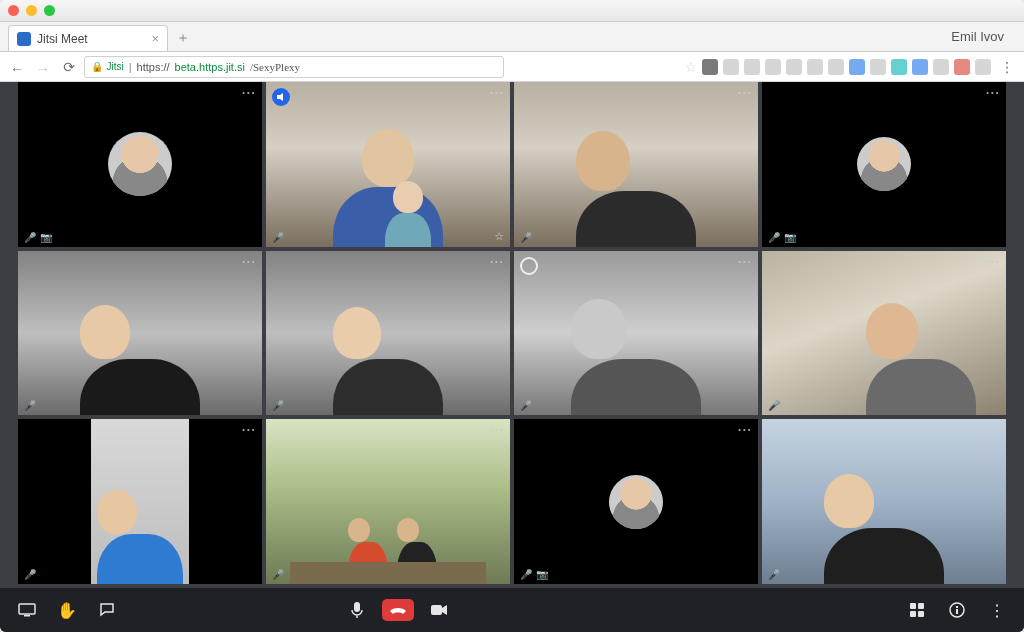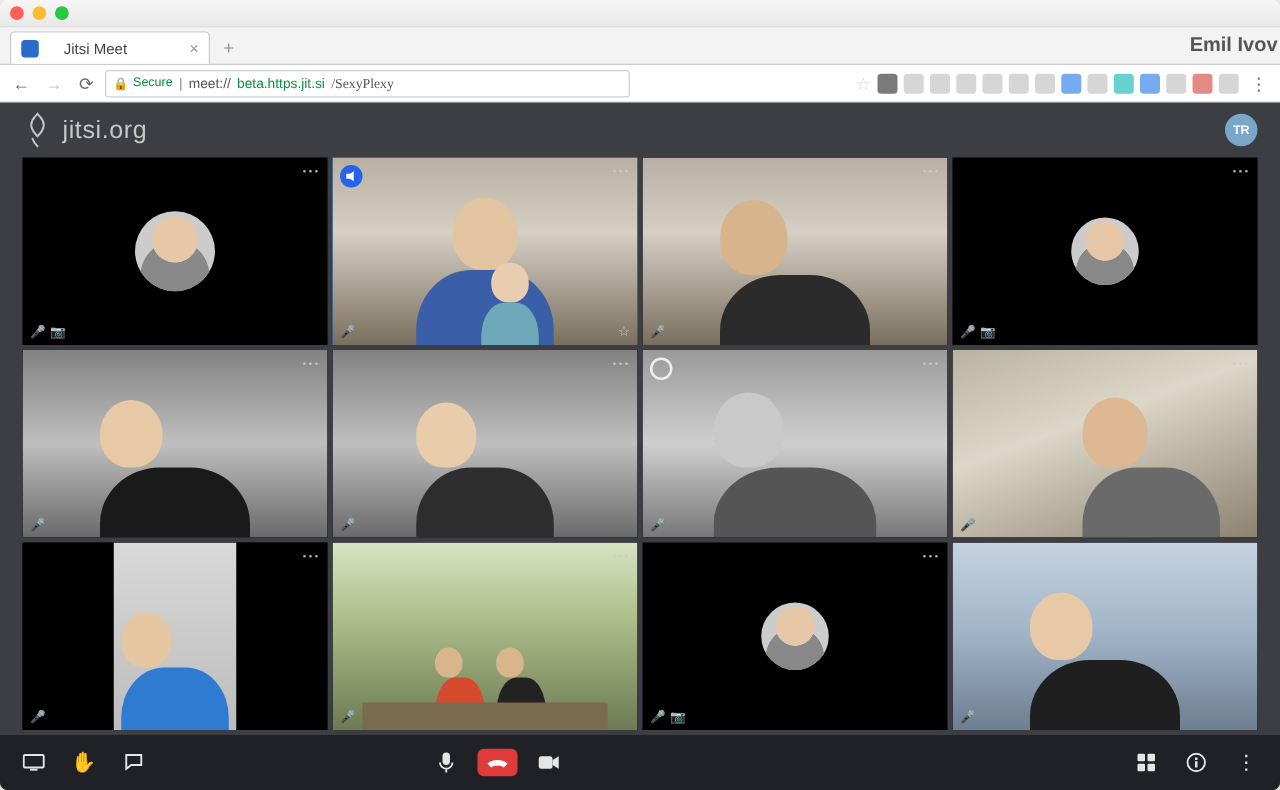--- a/index.html
+++ b/index.html
@@ -5,25 +5,25 @@
   * { box-sizing: border-box; margin: 0; padding: 0; }
   html, body { width: 1024px; height: 632px; overflow: hidden; font-family: -apple-system, BlinkMacSystemFont, "Segoe UI", sans-serif; }
   body { background: #f4f4f4; border-radius: 6px; box-shadow: 0 4px 20px rgba(0,0,0,0.2); }
 
   
   .window-titlebar { height: 22px; background: linear-gradient(#f6f6f6,#e8e8e8); display:flex; align-items:center; padding:0 8px; border-bottom:1px solid #ccc; border-top-left-radius:6px; border-top-right-radius:6px; position:relative;}
   .traffic-lights { display:flex; gap:7px; }
   .dot { width:11px; height:11px; border-radius:50%; }
   .dot.red{background:#ff5f57;} .dot.yellow{background:#febc2e;} .dot.green{background:#28c940;}
   .tab-strip { height:30px; background:#f3f3f3; display:flex; align-items:flex-end; padding-left:8px; border-bottom:1px solid #ccc;}
-  .tab { height:26px; min-width:160px; background:#fff; border:1px solid #ccc; border-bottom:none; border-top-left-radius:4px; border-top-right-radius:4px; display:flex; align-items:center; padding:0 8px; gap:20px; font-size:12px; color:#444;}
+  .tab { height:26px; min-width:160px; background:#fff; border:1px solid #ccc; border-bottom:none; border-top-left-radius:4px; border-top-right-radius:4px; display:flex; align-items:center; padding:0 8px; gap:6px; font-size:12px; color:#444;}
   .tab .favicon { width:14px; height:14px; background:#2a6dc9; border-radius:3px; }
   .tab .close-x { margin-left:auto; color:#999; font-size:13px;}
   .new-tab { width:22px; height:22px; margin:0 6px 2px 4px; display:flex; align-items:center; justify-content:center; color:#888; font-size:14px;}
-  .profile-name{ margin-left:auto; margin-right:2px; font-size:16px; color:#555; align-self:center;font-weight:bold;}
+  .profile-name{ margin-left:auto; margin-right:20px; font-size:13px; color:#555; align-self:center;}
 
   .addr-bar{ height:30px; background:#fff; display:flex; align-items:center; padding:0 6px; gap:4px; border-bottom:1px solid #d7d7d7;}
   .nav-btn{ width:22px;height:22px; display:flex; align-items:center;justify-content:center;color:#6a6a6a; font-size:14px; border-radius:3px;}
   .nav-btn.disabled{color:#c5c5c5;}
   .omnibox{ flex:0 0 auto; width:420px; height:22px; border:1px solid #d0d0d0; border-radius:3px; display:flex; align-items:center; padding:0 6px; font-size:11px; gap:5px; background:#fff;}
   .secure-lock{ color:#0a8f3e; font-size:10px; display:flex;align-items:center; gap:3px;}
   .url-host{ color:#0a8f3e;}
   .url-path{ color:#555;font-family:Liberation Serif, serif;}
   .ext-icons{ margin-left:auto; display:flex; gap:5px; align-items:center;}
   .ext{ width:16px;height:16px; background:#888; border-radius:3px; opacity:.6;}
@@ -99,23 +99,23 @@
   </div>
   <div class="new-tab">＋</div>
   <div class="profile-name">Emil Ivov</div>
 </div>
 
 <div class="addr-bar">
   <div class="nav-btn">←</div>
   <div class="nav-btn disabled">→</div>
   <div class="nav-btn">⟳</div>
   <div class="omnibox">
-    <span class="secure-lock">🔒 <span>Secure</span></span>
+    <span class="secure-lock">🔒 <span>Jitsi</span></span>
     <span style="color:#888;">|</span>
-    <span style="color:#555;">meet://</span>
+    <span style="color:#555;">https://</span>
       <span class="url-host">beta.https.jit.si</span>
       <span class="url-path">/SexyPlexy</span>
   </div>
   <div class="ext-icons">
     <span class="ext star">☆</span>
     <div class="ext dark"></div>
     <div class="ext grey"></div>
     <div class="ext grey"></div>
     <div class="ext grey"></div>
     <div class="ext grey"></div>
@@ -126,33 +126,20 @@
     <div class="ext teal"></div>
     <div class="ext blue"></div>
     <div class="ext grey"></div>
     <div class="ext red"></div>
     <div class="ext grey"></div>
     <div class="nav-btn">⋮</div>
   </div>
 </div>
 
 <div class="app">
-  <div class="app-header">
-    <div class="logo">
-      <div class="logo-mark">
-        <svg viewBox="0 0 24 30">
-            <path d="M12 2c2 3 5 4 5 9 0 4-3 7-5 9-2-2-5-5-5-9 0-5 3-6 5-9z M8 22c1 3 3 5 4 6" fill="none" stroke="#c7c7c7" stroke-width="1.6" stroke-linecap="round"></path>
-          </svg>
-      </div>
-      <span>jitsi.org</span>
-    </div>
-    <div class="avatar-pill">
-      <span>TR</span>
-    </div>
-  </div>
 
   <div class="grid">
 
     <div class="tile avatar-only">
       <div class="avatar-circle">
           <div class="face"></div>
         </div>
       <div class="menu-dots">⋮</div>
       <div class="mic-cam">
           <span>🎤</span>

